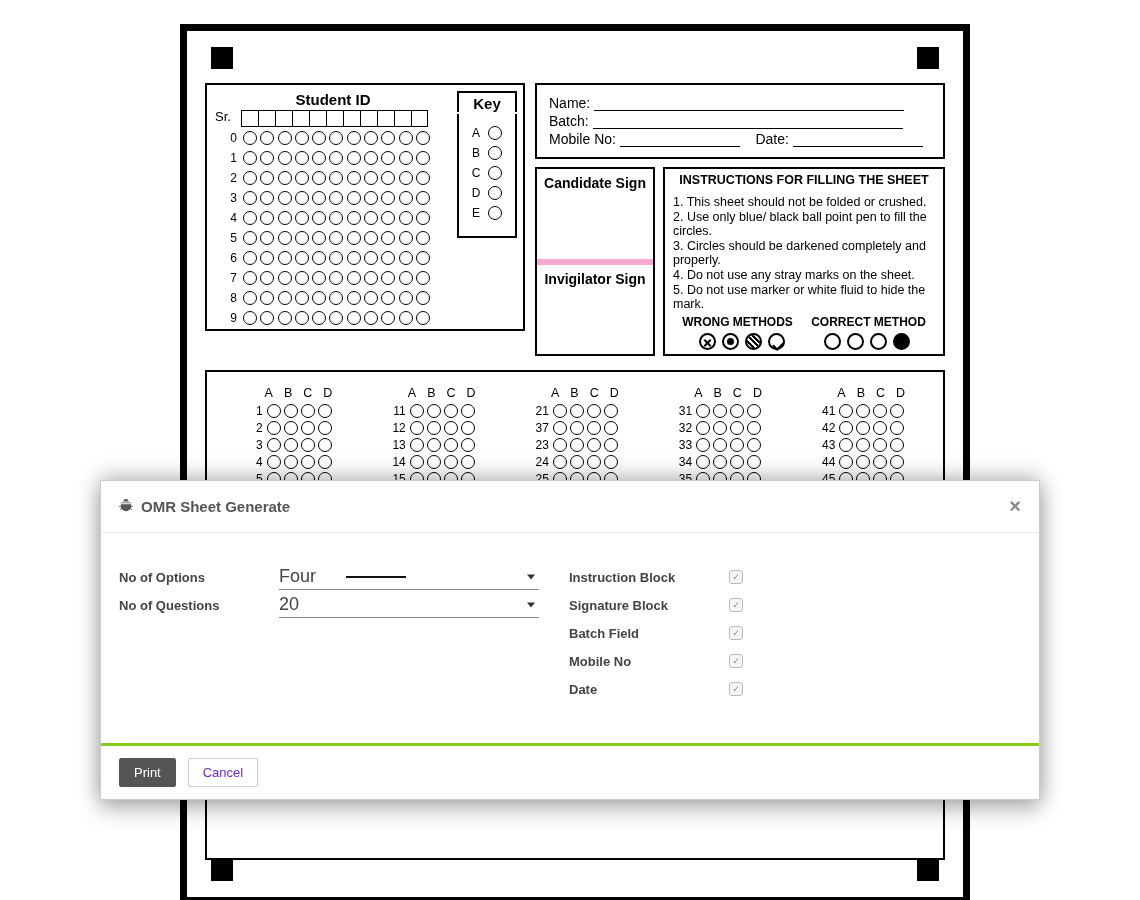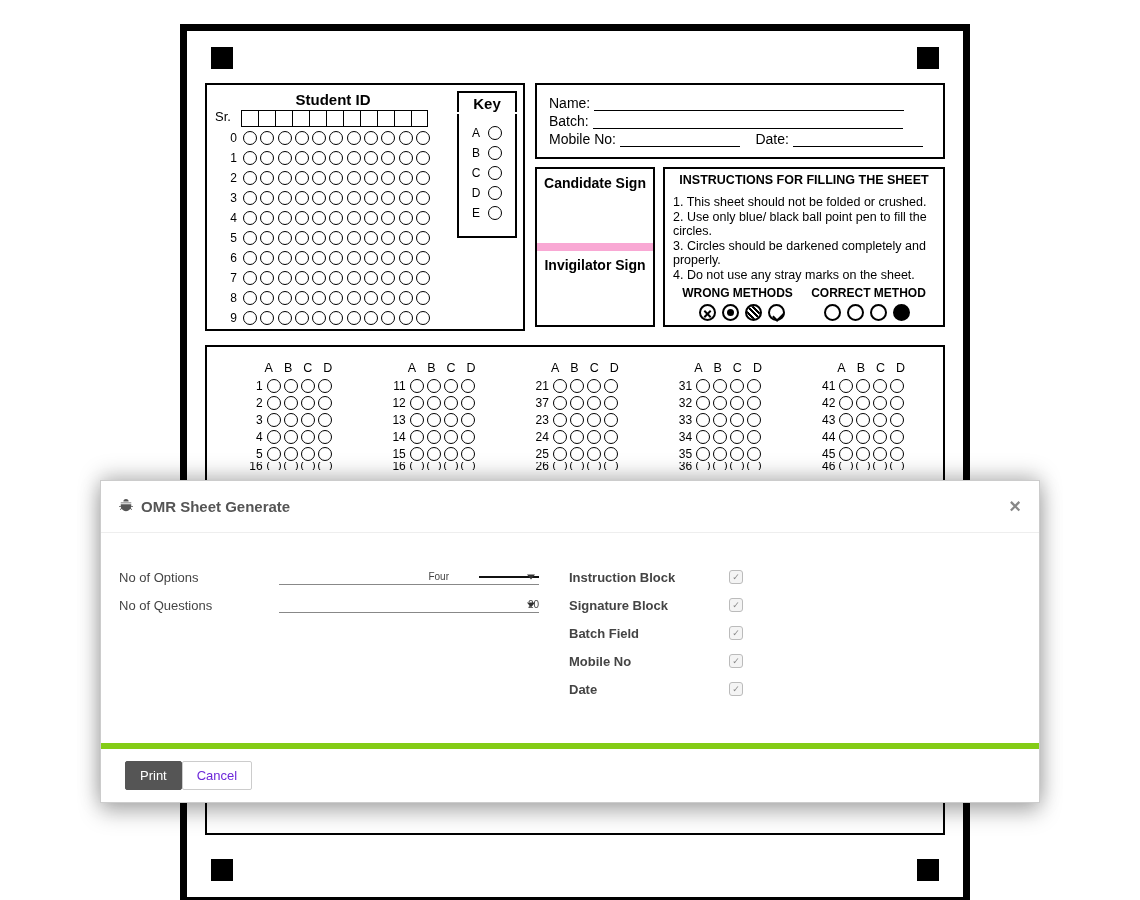--- a/index.html
+++ b/index.html
@@ -50,21 +50,21 @@
   .kb { width: 14px; height: 14px; border: 1.2px solid #000; border-radius: 50%; }
 
   .right-top { flex: 1; display: flex; flex-direction: column; gap: 8px; }
   .info-box { border: 2px solid #000; padding: 8px 12px; font-size: 14px; }
   .info-line { margin: 2px 0; white-space: pre; }
   .uline { display:inline-block; border-bottom:1px solid #000; height:14px; vertical-align: bottom; }
 
   .sig-inst { display: flex; gap: 8px; }
   .sig-col { width: 120px; display:flex; flex-direction:column; border:2px solid #000;}
   .sig-cell { flex:1; text-align:center; font-weight:600; font-size:14px; padding:6px 2px;}
-  .sig-cell.top { border-bottom:8px solid #f9a8d4; }
+  .sig-cell.top { border-bottom:6px solid #f9a8d4; }
   .inst-box { flex:1; border:2px solid #000; padding:4px 8px; font-size:12.5px; }
   .inst-title { text-align:center; font-weight:700; font-size:12.5px; margin-bottom:8px;}
   .inst-box ol { list-style:none; }
   .inst-box li { margin:1px 0; }
   .method-row { display:flex; justify-content:space-around; margin-top:4px; font-weight:700; font-size:12px;}
   .method-icons { display:flex; justify-content:space-around; align-items:center; margin-top:4px; padding: 0 6px;}
   .mic { width:17px; height:17px; border:2px solid #000; border-radius:50%; display:inline-block; position:relative;}
   .mic.filled { background:#000; }
   .mic.cross::before, .mic.cross::after { content:""; position:absolute; left:2px; right:2px; top:50%; height:2px; background:#000;}
   .mic.cross::before{ transform:rotate(45deg);} .mic.cross::after{ transform:rotate(-45deg);}
@@ -91,34 +91,34 @@
     border:1px solid #ccc;
     box-shadow: 0 -4px 20px rgba(0,0,0,0.25), 0 10px 20px rgba(0,0,0,0.25);
     font-family: "Helvetica Neue", Arial, sans-serif;
   }
   .dlg-head { padding:14px 18px; display:flex; align-items:center; border-bottom:1px solid #eee;justify-content:space-between;}
   .dlg-head .bug { margin-right:8px; color:#555;}
   .dlg-title { font-weight:700; color:#555; font-size:15px;}
   .dlg-close { margin-left:auto; color:#888; font-size:20px; font-weight:700; cursor:pointer;}
   .dlg-body { padding: 30px 18px 40px; display:flex; gap:10px; font-size:13px; color:#444;}
   .fcol { }
-  .fcol.labels1 { width:150px; font-weight:400;}
+  .fcol.labels1 { width:150px; font-weight:700;}
   .fcol.inputs1 { width:280px;}
   .fcol.labels2 { width:150px; font-weight:700;}
   .fcol.checks { }
   .frow { height:28px; display:flex; align-items:center;}
-  .sel { width:100%; border:none; border-bottom:1px solid #888; background:transparent; padding:2px 0; font-size:10px; appearance:none; position:relative;text-align:right;}
+  .sel { width:100%; border:none; border-bottom:1px solid #888; background:transparent; padding:2px 0; font-size:18px; appearance:none; position:relative;}
   .sel-wrap { position:relative; width: 260px; }
   .sel-wrap::after { content:""; position:absolute; right:4px; top:50%; width:0;height:0;border-left:4px solid transparent;border-right:4px solid transparent;border-top:5px solid #333; transform:translateY(-50%); pointer-events:none;}
   .chk {
     width:14px; height:14px; border:1px solid #bbb; border-radius:3px;
     background:#f4f4f4; display:inline-flex; align-items:center; justify-content:center;
     font-size:9px; color:#888;
   }
-  .dlg-foot { border-top:6px solid #84cc16; padding:12px 24px; display:flex; gap:0;}
+  .dlg-foot { border-top:3px solid #84cc16; padding:12px 18px; display:flex; gap:12px;}
   .btn { padding:6px 14px; font-size:13px; border-radius:2px; cursor:pointer;}
   .btn-primary { background:#555; color:#fff; border:1px solid #555;}
   .btn-default { background:#fff; color:#6d28d9; border:1px solid #ccc;}
   .segline { display:inline-block; width:60px; border-bottom:2px solid #111; vertical-align:middle; margin-left:30px;}
 </style>
 </head>
 <body>
 
 <div class="sheet">
   <div class="marker tl"></div>
@@ -350,20 +350,21 @@
           <div class="sig-cell top">Candidate Sign</div>
           <div class="sig-cell">Invigilator Sign</div>
         </div>
         <div class="inst-box">
           <div class="inst-title">INSTRUCTIONS FOR FILLING THE SHEET</div>
           <ol id="instlist">
               <li>1. This sheet should not be folded or crushed.</li>
               <li>2. Use only blue/ black ball point pen to fill the circles.</li>
               <li>3. Circles should be darkened completely and properly.</li>
               <li>4. Do not use any stray marks on the sheet.</li>
+              <li>5. Do not use marker or white fluid to hide the mark.</li>
             </ol>
           <div class="method-row">
             <span>WRONG METHODS</span>
             <span>CORRECT METHOD</span>
           </div>
           <div class="method-icons">
             <span class="mgroup">
               <span class="mic cross"></span>
               <span class="mic dot"></span>
               <span class="mic scribble"></span>

